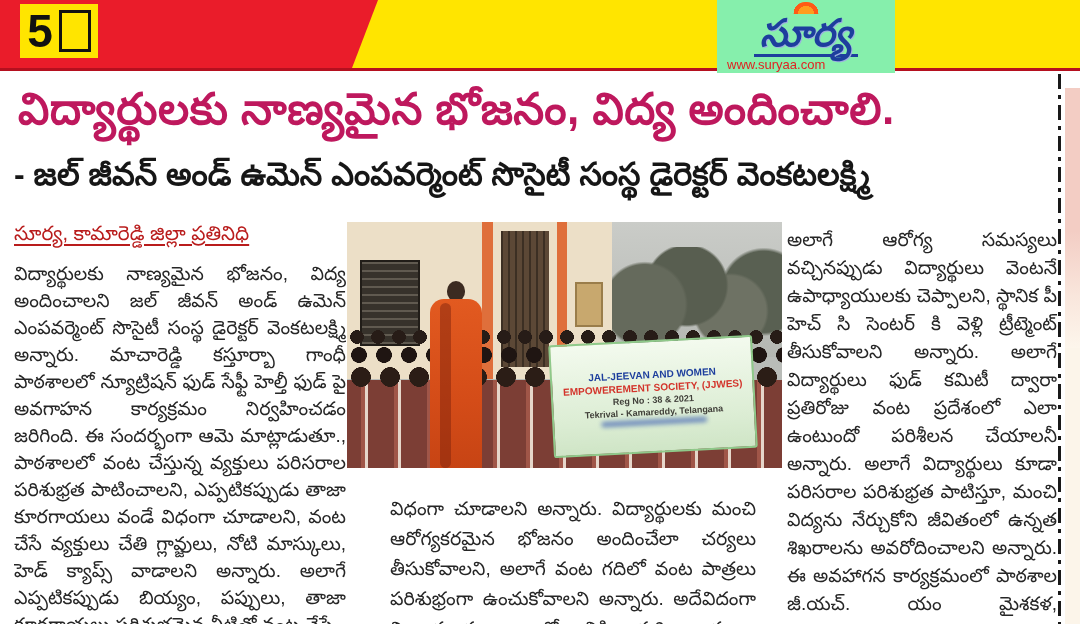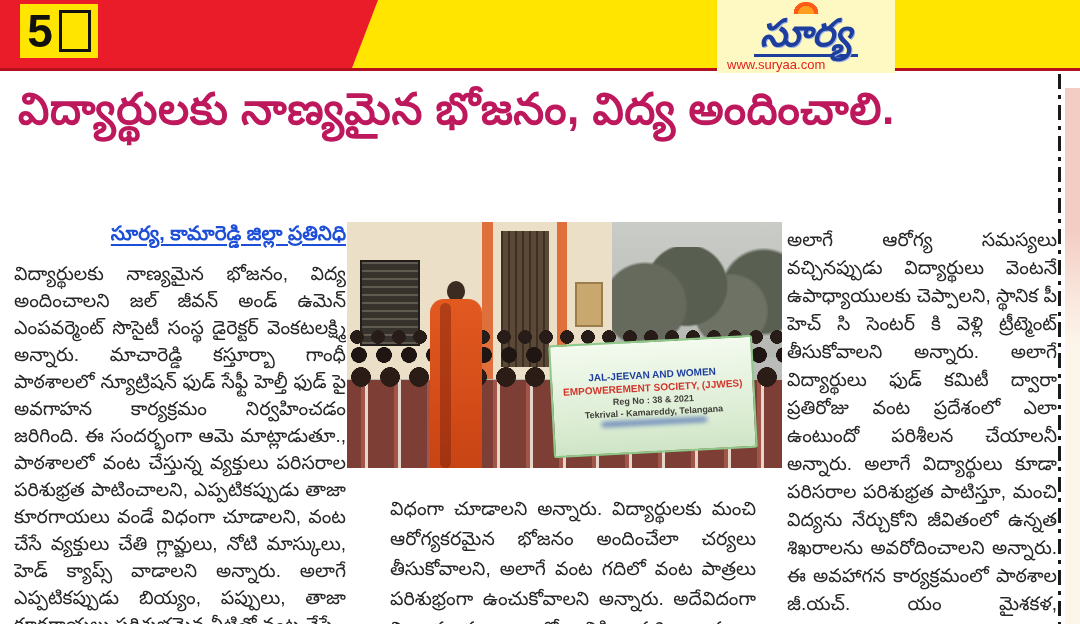--- a/index.html
+++ b/index.html
@@ -8,41 +8,41 @@
     background:#ffffff;font-family:"Liberation Sans","DejaVu Sans",sans-serif;
   }
   
   .band{position:absolute;left:0;top:0;width:1080px;height:68px;background:#ffe500;border-bottom:3px solid #b5101f;}
   .band-red{position:absolute;left:0;top:0;width:100%;height:100%;
     background:#ea1c2a;clip-path:polygon(0 0,378px 0,352px 100%,0 100%);}
   .pagenum-box{position:absolute;left:20px;top:4px;width:78px;height:54px;background:#ffe500;
     display:flex;align-items:center;justify-content:center;gap:6px;z-index:3;}
   .pagenum{font-size:46px;font-weight:bold;color:#111;line-height:1;}
   .pagenum-square{width:26px;height:36px;border:3px solid #111;background:transparent;}
-  .logo-box{position:absolute;left:717px;top:0;width:178px;height:73px;background:#fef9c3;z-index:3;
+  .logo-box{position:absolute;left:717px;top:0;width:178px;height:73px;background:#86efac;z-index:3;
     display:flex;flex-direction:column;align-items:center;justify-content:center;overflow:hidden;}
   .logo-sun{width:26px;height:13px;border-radius:13px 13px 0 0;
     background:radial-gradient(circle at 50% 100%, #ff9d1e 0 45%, #ff5a16 46% 70%, transparent 71%);margin-top:2px;}
   .logo-title{font-size:38px;font-weight:bold;font-style:italic;color:#1d3e9d;line-height:1;white-space:nowrap;
     text-shadow:1px 1px 0 #9db0e0;border-bottom:3px solid #1d3e9d;padding:0 6px 2px 6px;}
   .logo-site{font-size:13px;color:#e02222;align-self:flex-start;margin-left:10px;line-height:1.2;}
   
   .headline{position:absolute;left:18px;top:84px;width:1030px;height:62px;overflow:hidden;
     font-size:44px;font-weight:bold;color:#be185d;white-space:nowrap;letter-spacing:.5px;}
   .subheadline{position:absolute;left:14px;top:156px;width:1036px;height:48px;overflow:hidden;
     font-size:32px;font-weight:bold;color:#161616;white-space:nowrap;}
   
   .col-separator{position:absolute;left:1058px;top:74px;width:3px;height:550px;
     background:repeating-linear-gradient(180deg,#191919 0 15px,transparent 15px 21px,#191919 21px 25px,transparent 25px 31px);}
   .neighbour-pink{position:absolute;left:1065px;top:88px;width:15px;height:260px;
     background:linear-gradient(180deg,#f3cdc4 0 55%,#f9e6dc 80%,#fdf6ec 100%);}
   .neighbour-cream{position:absolute;left:1065px;top:348px;width:15px;height:276px;background:#fcf5ea;}
   
-  .byline{position:absolute;left:14px;top:222px;width:332px;text-align:right;
-    font-size:20px;font-weight:bold;color:#1d4ed8;
+  .byline{position:absolute;left:14px;top:222px;width:332px;text-align:left;
+    font-size:20px;font-weight:normal;color:#b91c1c;
     text-decoration:underline;text-decoration-thickness:2px;text-underline-offset:4px;}
   .bodycol{font-size:19px;line-height:27px;color:#262626;text-align:justify;overflow:hidden;word-break:break-word;}
   .col1{position:absolute;left:14px;top:260px;width:332px;height:372px;}
   .col2{position:absolute;left:350px;top:494px;width:366px;height:154px;line-height:30px;margin-left:40px;}
   .col3{position:absolute;left:787px;top:226px;width:270px;height:398px;line-height:28px;}
   
   .photo{position:absolute;left:347px;top:222px;width:435px;height:246px;overflow:hidden;background:#b9bcb8;}
   .photo-sky{position:absolute;left:0;top:0;width:100%;height:55%;
     background:linear-gradient(180deg,#caccc8 0,#b4b7b2 100%);}
   .photo-building{position:absolute;left:0;top:0;width:61%;height:64%;background:#ecdfc7;}
@@ -92,20 +92,21 @@
     <span class="pagenum">5</span>
     <span class="pagenum-square"></span>
   </div>
   <div class="logo-box">
     <span class="logo-sun"></span>
     <span class="logo-title">సూర్య</span>
     <span class="logo-site">www.suryaa.com</span>
   </div>
 
   <div class="headline">విద్యార్థులకు నాణ్యమైన భోజనం, విద్య అందించాలి.</div>
+  <div class="subheadline">- జల్ జీవన్ అండ్ ఉమెన్ ఎంపవర్మెంట్ సొసైటీ సంస్థ డైరెక్టర్ వెంకటలక్ష్మి</div>
 
   <div class="neighbour-pink"></div>
   <div class="neighbour-cream"></div>
   <div class="col-separator"></div>
 
   <div class="byline">సూర్య, కామారెడ్డి జిల్లా ప్రతినిధి</div>
   <div class="bodycol col1">విద్యార్థులకు నాణ్యమైన భోజనం, విద్య అందించాలని జల్ జీవన్ అండ్ ఉమెన్ ఎంపవర్మెంట్ సొసైటీ సంస్థ డైరెక్టర్ వెంకటలక్ష్మి అన్నారు. మాచారెడ్డి కస్తూర్బా గాంధీ పాఠశాలలో న్యూట్రిషన్ ఫుడ్ సేఫ్టీ హెల్తీ ఫుడ్ పై అవగాహన కార్యక్రమం నిర్వహించడం జరిగింది. ఈ సందర్భంగా ఆమె మాట్లాడుతూ., పాఠశాలలో వంట చేస్తున్న వ్యక్తులు పరిసరాల పరిశుభ్రత పాటించాలని, ఎప్పటికప్పుడు తాజా కూరగాయలు వండే విధంగా చూడాలని, వంట చేసే వ్యక్తులు చేతి గ్లావ్జులు, నోటి మాస్కులు, హెడ్ క్యాప్స్ వాడాలని అన్నారు. అలాగే ఎప్పటికప్పుడు బియ్యం, పప్పులు, తాజా కూరగాయలు పరిశుభ్రమైన నీటితో వంట చేసే</div>
   <div class="bodycol col2">విధంగా చూడాలని అన్నారు. విద్యార్థులకు మంచి ఆరోగ్యకరమైన భోజనం అందించేలా చర్యలు తీసుకోవాలని, అలాగే వంట గదిలో వంట పాత్రలు పరిశుభ్రంగా ఉంచుకోవాలని అన్నారు. అదేవిదంగా విద్యార్థులకు అనారోగ్యానికి గురి కాకుండా చూడాలని ఉపాధ్యాయులకు కోరారు.</div>
   <div class="bodycol col3">అలాగే ఆరోగ్య సమస్యలు వచ్చినప్పుడు విద్యార్థులు వెంటనే ఉపాధ్యాయులకు చెప్పాలని, స్థానిక పీ హెచ్ సి సెంటర్ కి వెళ్లి ట్రీట్మెంట్ తీసుకోవాలని అన్నారు. అలాగే విద్యార్థులు ఫుడ్ కమిటీ ద్వారా ప్రతిరోజు వంట ప్రదేశంలో ఎలా ఉంటుందో పరిశీలన చేయాలనీ అన్నారు. అలాగే విద్యార్థులు కూడా పరిసరాల పరిశుభ్రత పాటిస్తూ, మంచి విద్యను నేర్చుకోని జీవితంలో ఉన్నత శిఖరాలను అవరోదించాలని అన్నారు. ఈ అవహాగన కార్యక్రమంలో పాఠశాల జీ.యచ్. యం మైశకళ, ఉపాధ్యాయులు, వంట వ్యక్తులు, విద్యార్థులు పాల్గొన్నారు.</div>
 

